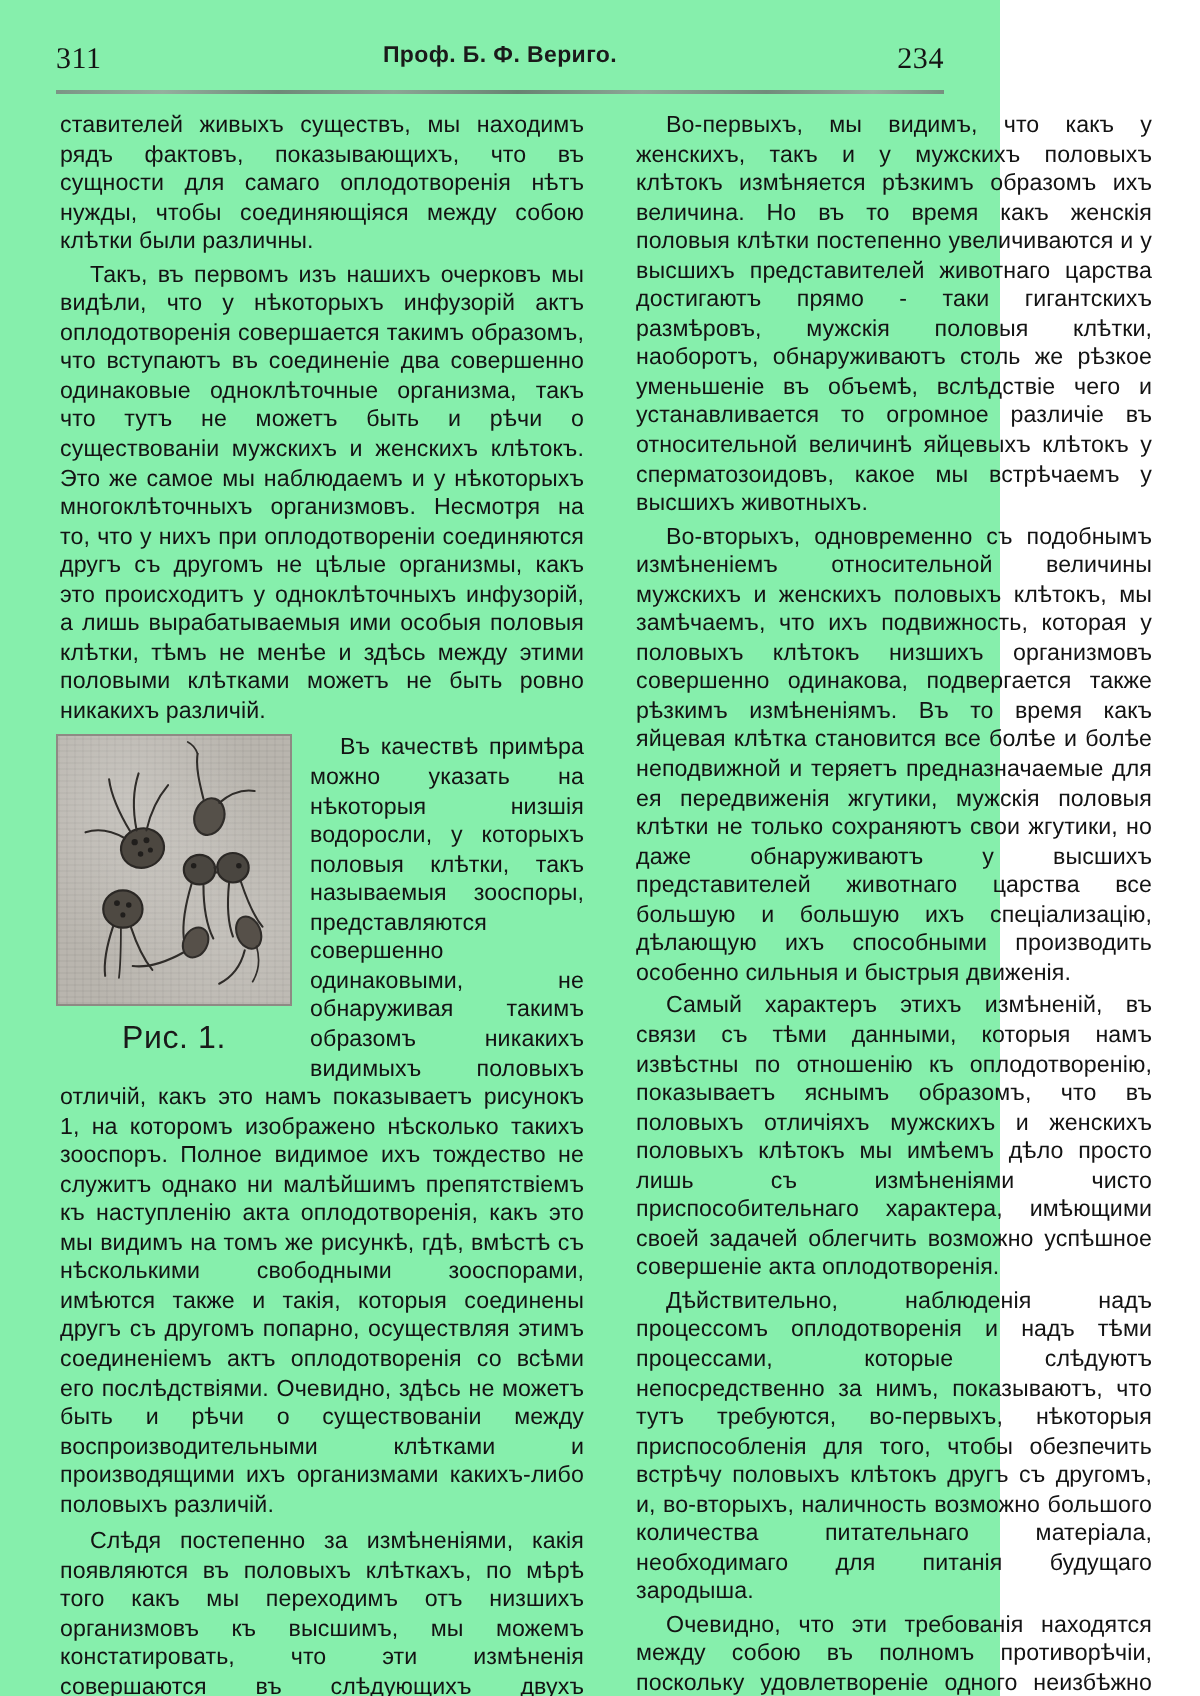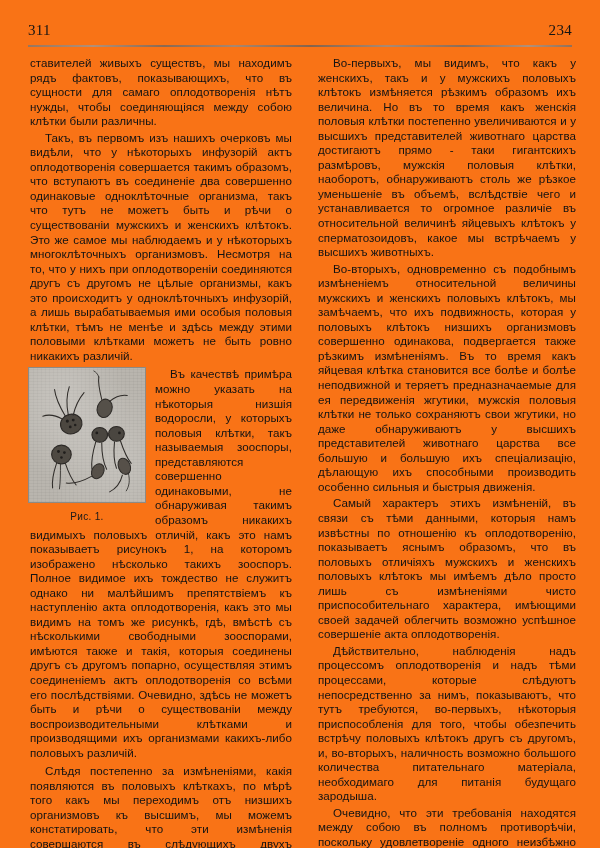--- a/index.html
+++ b/index.html
@@ -10,23 +10,23 @@
     width: 600px;
     height: 848px;
     background: #ffffff;
     font-family: "Liberation Serif", "DejaVu Serif", serif;
     color: #111111;
     overflow: hidden;
   }
 
   .page {
     position: relative;
-    width: 600px;
+    width: 500px;
     height: 848px;
-    background: #f97316;
+    background: #86efac;
     box-sizing: border-box;
     padding: 0;
   }
 
   
   .running-head {
     position: absolute;
     left: 28px;
     right: 28px;
     top: 22px;
@@ -124,35 +124,36 @@
       radial-gradient(ellipse at 75% 70%, rgba(255,255,255,.18), rgba(255,255,255,0) 60%),
       repeating-linear-gradient(0deg, rgba(0,0,0,.035) 0 1px, rgba(0,0,0,0) 1px 3px),
       repeating-linear-gradient(90deg, rgba(0,0,0,.03) 0 1px, rgba(0,0,0,0) 1px 4px);
     pointer-events: none;
   }
   .fig-frame svg { position: absolute; inset: 0; display: block; }
   .fig-caption {
     margin-top: 8px;
     text-align: center;
     font-family: "Liberation Sans", "DejaVu Sans", sans-serif;
-    font-size: 10px;
+    font-size: 16px;
     letter-spacing: .3px;
     color: #1a1a1a;
   }
 
   
   .wrapblock { overflow: hidden; }
 </style>
 </head>
 <body>
 
 <div class="page">
 
   <div class="running-head">
     <span class="folio">311</span>
+    <span class="head-title">Проф. Б. Ф. Вериго.</span>
     <span class="folio">234</span>
   </div>
   <div class="head-rule"></div>
 
   <div class="columns">
 
     <div class="col left">
 
       <p class="para">ставителей живыхъ существъ, мы находимъ рядъ фактовъ, показывающихъ, что въ сущности для самаго оплодотворенія нѣтъ нужды, чтобы соединяющіяся между собою клѣтки были различны.</p>
 

